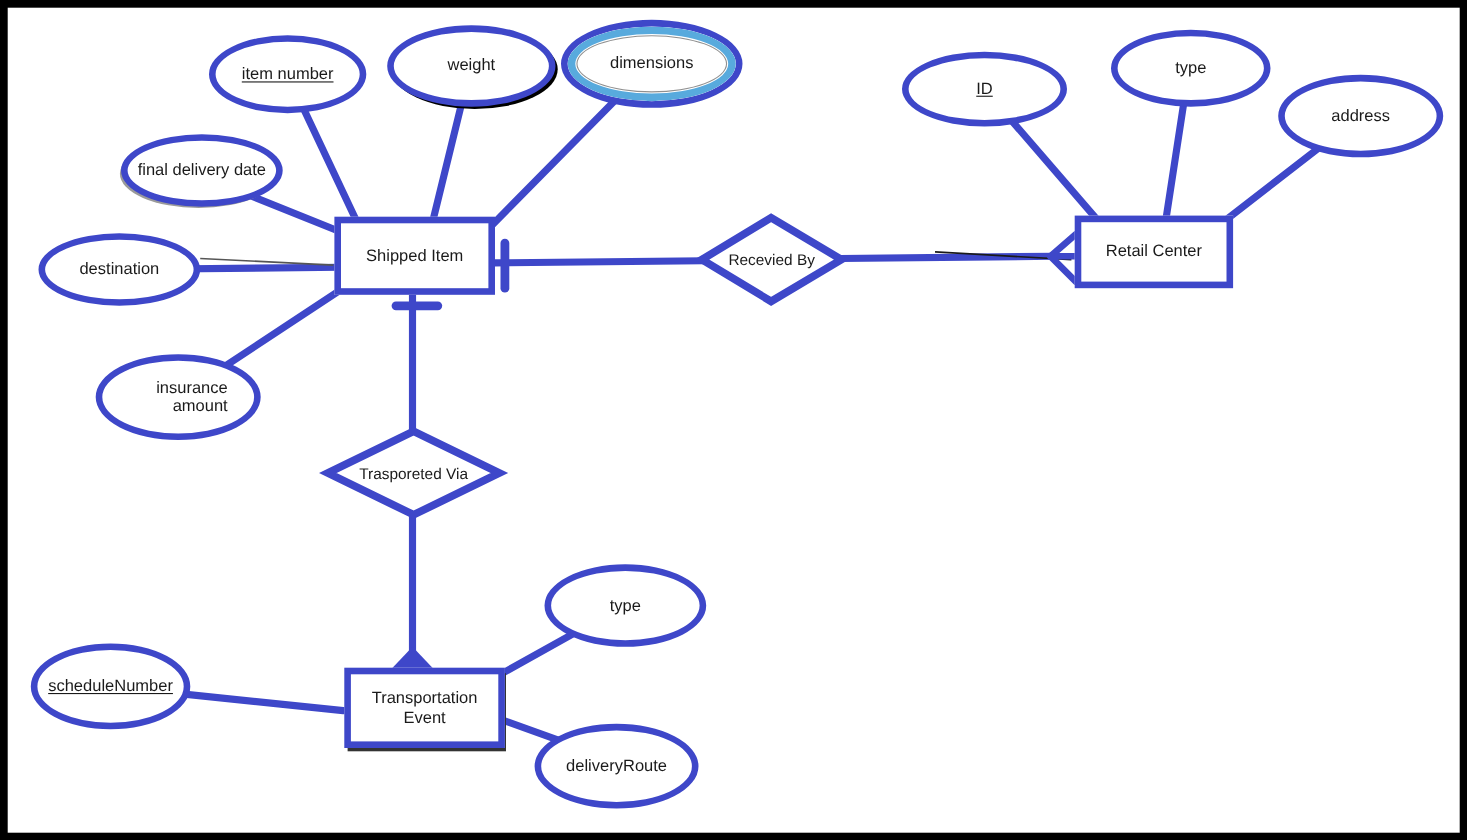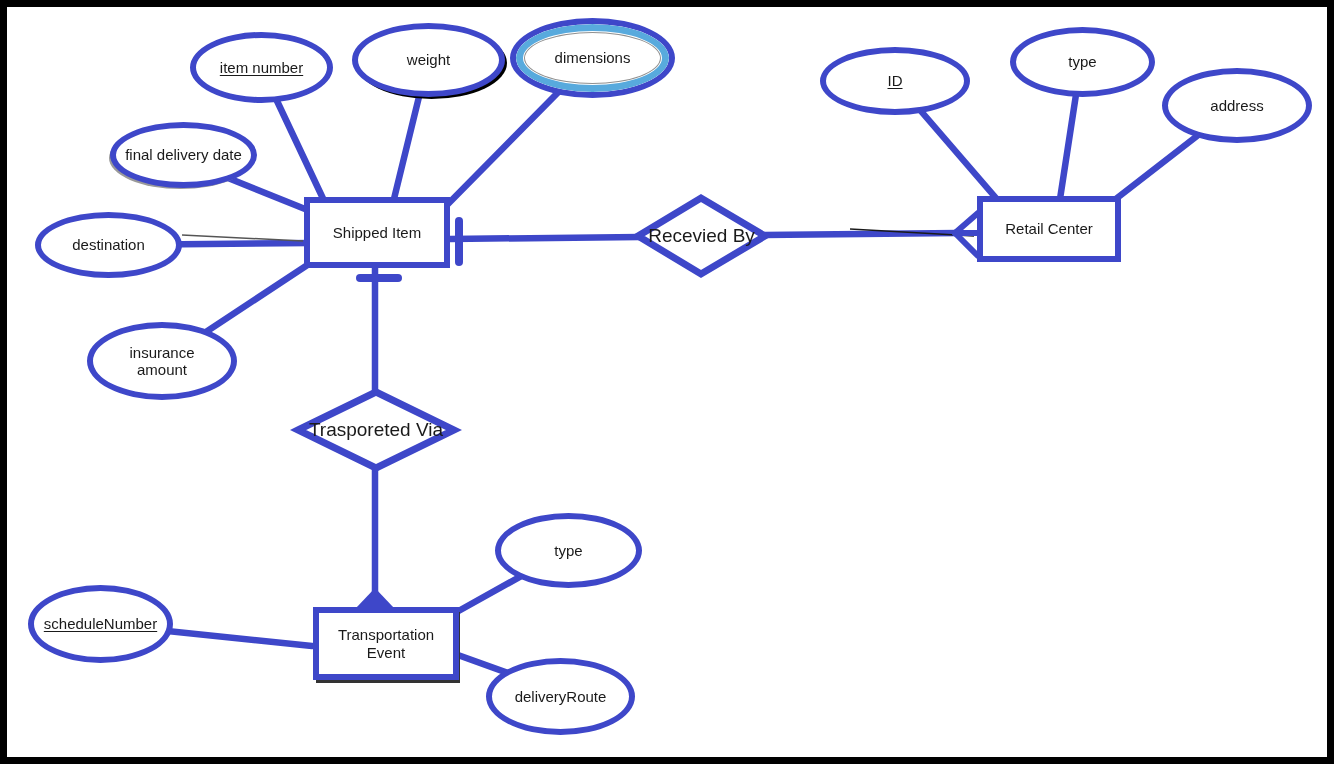--- a/index.html
+++ b/index.html
@@ -57,21 +57,21 @@
     position:absolute;inset:8px;
     border:1px solid #909090;
     border-radius:50%;
     pointer-events:none;
   }
   .dim-label{position:relative;z-index:3;}
   .diamond-label{
     position:absolute;
     display:flex;align-items:center;justify-content:center;
     text-align:center;
-    font-size:19px;
+    font-size:14px;
     z-index:3;
     white-space:nowrap;
   }
 </style>
 </head>
 <body>
 
 <div id="canvas">
 
   <svg id="wires" width="1334" height="764" viewBox="0 0 1334 764">
@@ -140,21 +140,21 @@
   <div class="node ellipse shadow-black" style="left:352px;top:23px;width:153px;height:74px;">
     <span class="lbl">weight</span>
   </div>
   <div class="node ellipse nowrap shadow-gray" style="left:110px;top:122px;width:147px;height:66px;">
     <span class="lbl">final delivery date</span>
   </div>
   <div class="node ellipse nowrap" style="left:35px;top:212px;width:147px;height:66px;">
     <span class="lbl">destination</span>
   </div>
   <div class="node ellipse" style="left:87px;top:322px;width:150px;height:78px;">
-    <span class="lbl" style="max-width:90px;">insurance amount</span>
+    <span class="lbl" style="max-width:90px;text-align:right;">insurance amount</span>
   </div>
 
   <div class="node ellipse key" style="left:820px;top:47px;width:150px;height:68px;">
     <span class="lbl">ID</span>
   </div>
   <div class="node ellipse" style="left:1010px;top:27px;width:145px;height:70px;">
     <span class="lbl">type</span>
   </div>
   <div class="node ellipse" style="left:1162px;top:68px;width:150px;height:75px;text-align:center;">
     <span class="lbl">address</span>

